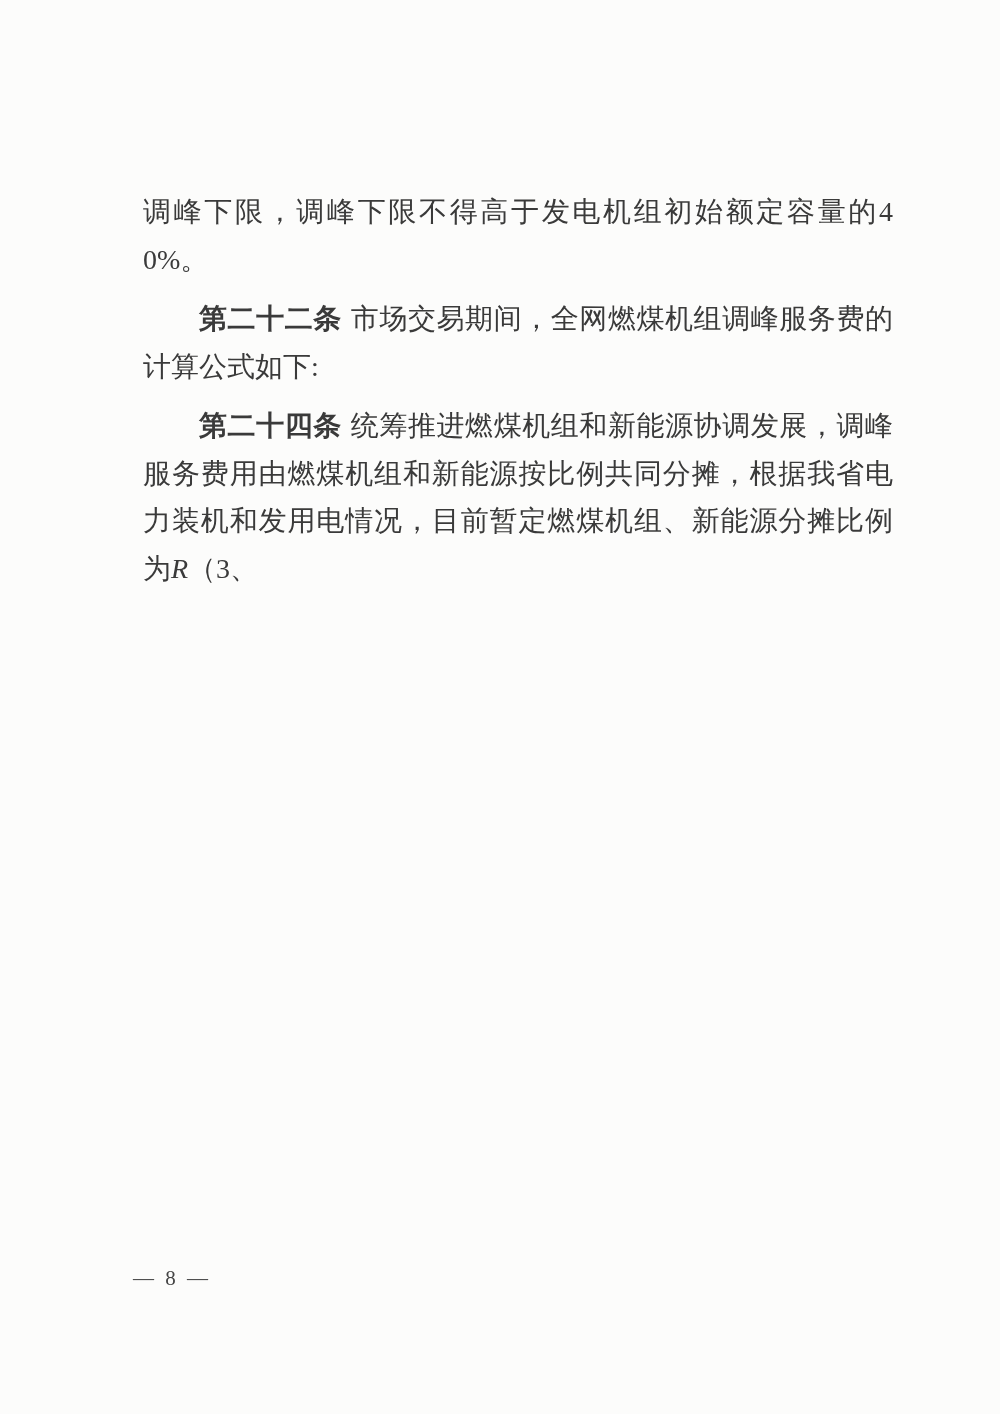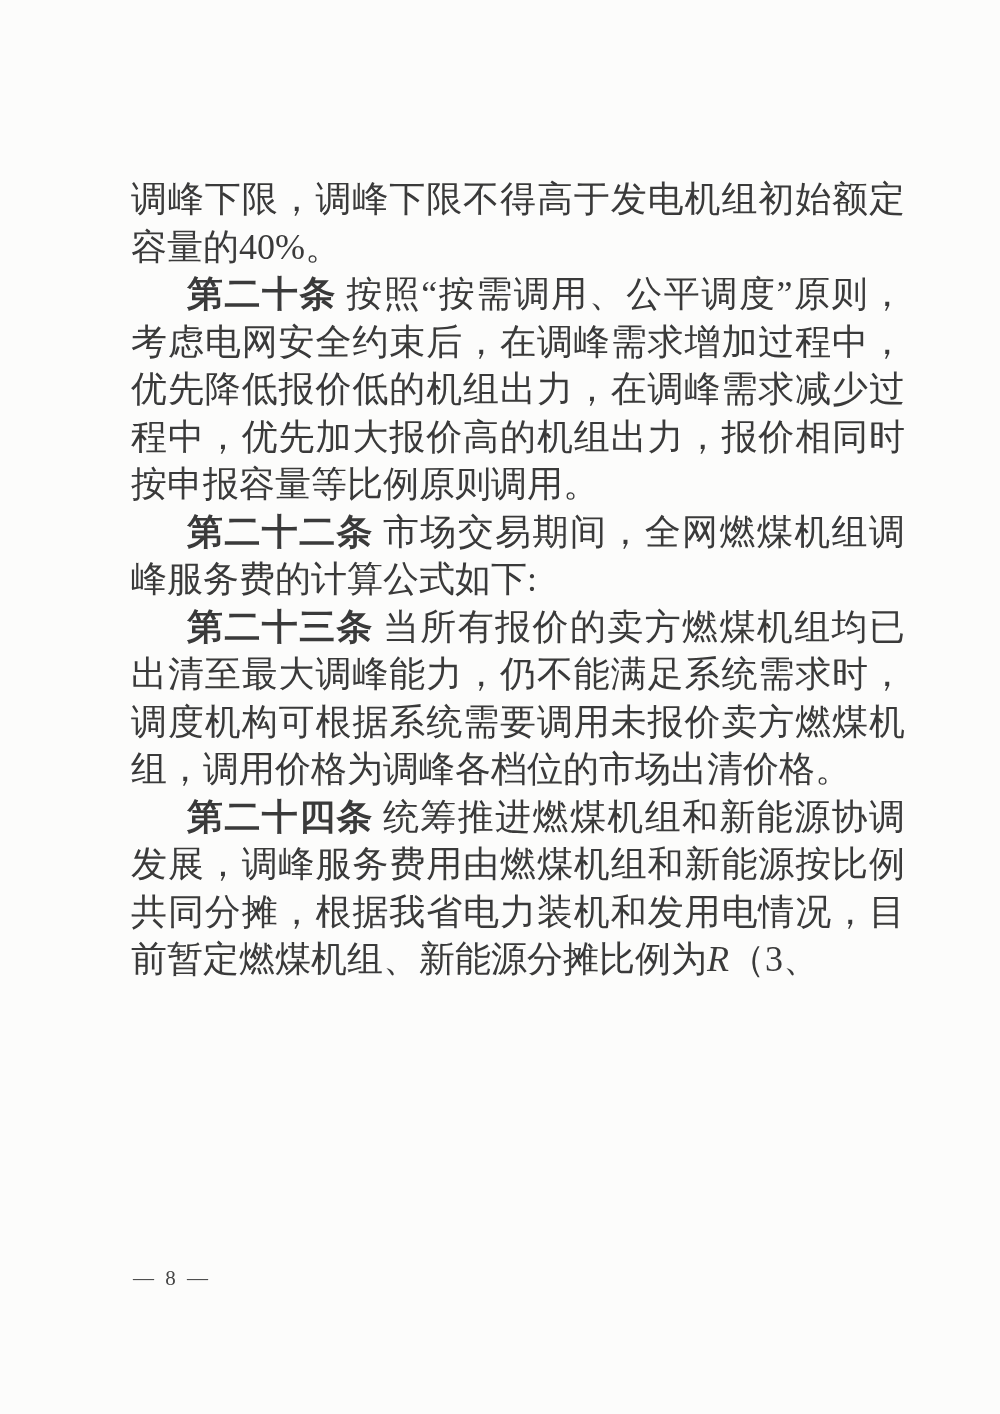--- a/index.html
+++ b/index.html
@@ -20,22 +20,22 @@
     background: #fcfcfb;
     color: #3a3a3a;
   }
   .content {
     position: absolute;
     left: 131px;
     top: 176px;
     width: 774px;
   }
   .para {
-    margin: 0;
-    font-size: 36px;
+    margin: 12px;
+    font-size: 28px;
     line-height: 47.5px;
     letter-spacing: 0px;
     text-align: justify;
     text-justify: inter-ideograph;
     word-break: break-all;
   }
   .para.indent {
     text-indent: 56px;
   }
   .para b.lead {
@@ -59,27 +59,25 @@
 </style>
 </head>
 <body>
 
 <div class="page">
 
   <div class="content">
 
     <p class="para"><span>调峰下限，调峰下限不得高于发电机组初始额定容量的40%。</span></p>
 
-    <p class="para indent"><b class="lead">第二十条</b><span>按照“按需调用、公平调度”原则，考虑电网安全约束后，在调峰需求增加过程中，优先降低报价低的机组出力，在调峰需求减少过程中，优先加大报价高的机组出力，报价相同时按申报容量等比例原则调用。</span></p>
 
 
     <p class="para indent"><b class="lead">第二十二条</b><span>市场交易期间，全网燃煤机组调峰服务费的计算公式如下:</span></p>
 
 
-    <p class="para indent"><b class="lead">第二十三条</b><span>当所有报价的卖方燃煤机组均已出清至最大调峰能力，仍不能满足系统需求时，调度机构可根据系统需要调用未报价卖方燃煤机组，调用价格为调峰各档位的市场出清价格。</span></p>
 
     <p class="para indent"><b class="lead">第二十四条</b><span>统筹推进燃煤机组和新能源协调发展，调峰服务费用由燃煤机组和新能源按比例共同分摊，根据我省电力装机和发用电情况，目前暂定燃煤机组、新能源分摊比例为</span><span class="var-italic">R</span><span>（3、</span></p>
 
   </div>
 
   <div class="page-number">— 8 —</div>
 
 </div>
 
 </body></html>

